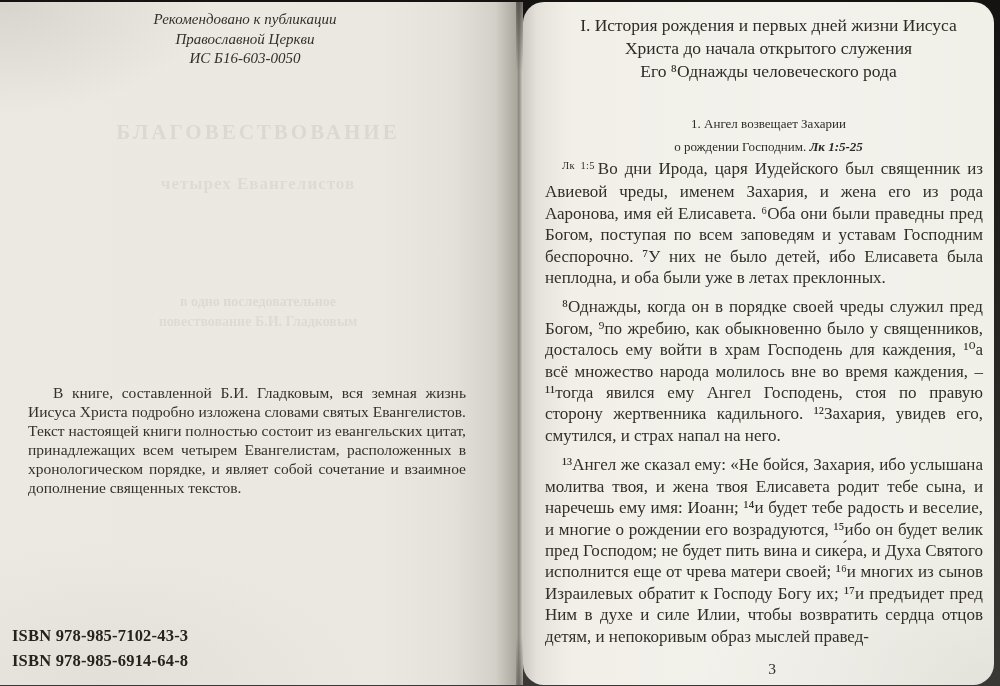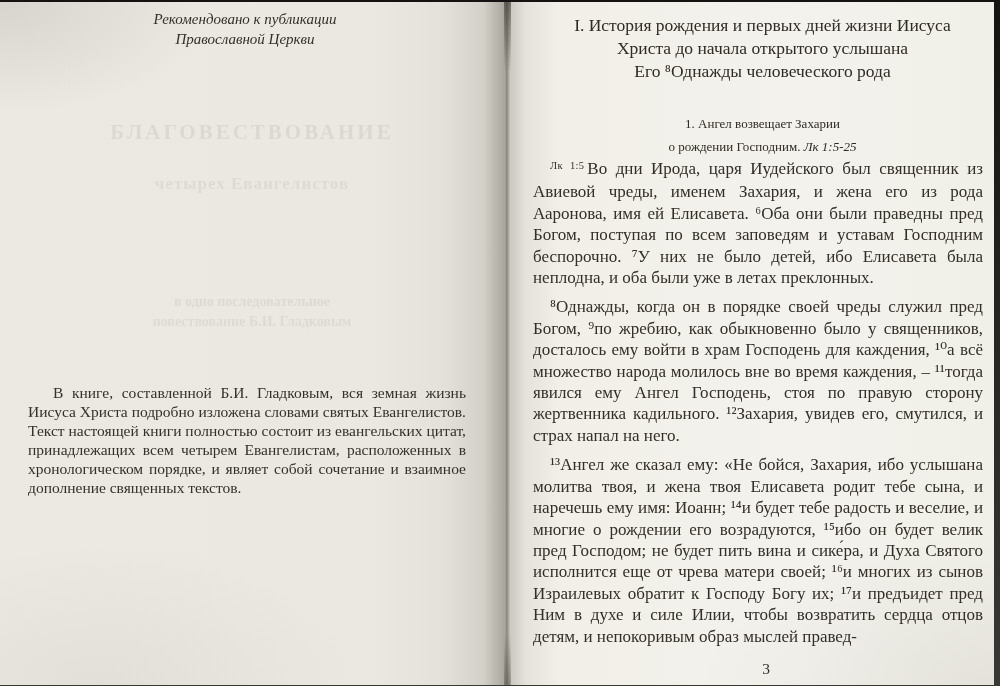--- a/index.html
+++ b/index.html
@@ -17,20 +17,21 @@
     display:flex;
   }
   
   .page-left{
     position:relative;
     width:504px;flex:0 0 504px;
     background:
       radial-gradient(ellipse 300px 160px at 0% 0%, rgba(110,104,94,.16), transparent 70%),
       radial-gradient(ellipse 380px 200px at 20% 100%, rgba(120,114,104,.08), transparent 70%),
       linear-gradient(to right,#ebe9e2 0%,#eae8e1 74%,#e3e1d9 88%,#d2d0c8 96%,#aaa79e 100%);
+    padding-left: 12px;
   }
   .pub-note{
     position:absolute;top:8px;left:30px;width:430px;
     text-align:center;font-style:italic;
     font-size:15px;line-height:19.5px;color:#332f29;
   }
   .ghost{position:absolute;left:0;width:100%;text-align:center;
     color:#878273;filter:blur(0.7px);font-weight:600;}
   .ghost.g0{top:118px;font-size:21px;letter-spacing:3px;opacity:.15;}
   .ghost.g1{top:172px;font-size:17px;letter-spacing:1px;opacity:.13;}
@@ -60,30 +61,31 @@
     content:"";position:absolute;bottom:0;left:0;right:0;height:50px;
     background:linear-gradient(to top,rgba(40,38,34,.35),transparent);
   }
   
   .page-right{
     position:relative;
     flex:1;
     background:
       radial-gradient(ellipse 420px 220px at 100% 100%, rgba(116,110,100,.10), transparent 70%),
       linear-gradient(to right,#cbc9c1 0%,#e4e2da 3%,#f1efe8 10%,#f3f2ec 60%,#f0efe8 100%);
+    border-radius: 21px;
   }
   .chapter-heading{
     position:absolute;top:12px;left:28px;right:8px;
     text-align:center;font-size:17.5px;line-height:23px;color:#2f2b25;
   }
   .section-heading{
     position:absolute;top:110px;left:28px;right:8px;
     text-align:center;font-size:13px;line-height:23px;color:#2f2b25;
   }
-  .scripture-ref{font-style:italic;}
+  .scripture-ref{font-style:italic;font-weight:bold;}
   .body-text{
     position:absolute;top:156px;left:22px;right:11px;
     font-size:17px;line-height:21.4px;text-align:justify;color:#322e28;
   }
   .body-text p{margin:0 0 8px 0;text-indent:17px;}
   .vref{
     font-size:10.5px;position:relative;top:-5px;
     margin-right:3px;letter-spacing:.3px;
   }
   .page-num{
@@ -95,40 +97,45 @@
 <body>
 
 <div class="photo">
   <div class="spread">
 
     <div class="page-left">
 
       <div class="pub-note">
         <div>Рекомендовано к публикации</div>
         <div>Православной Церкви</div>
+        <div>ИС Б16-603-0050</div>
       </div>
 
       <div class="ghost g0">БЛАГОВЕСТВОВАНИЕ</div>
       <div class="ghost g1">четырех Евангелистов</div>
       <div class="ghost g2">в одно последовательное</div>
       <div class="ghost g3">повествование Б.И. Гладковым</div>
 
       <div class="annotation">
         <p>В книге, составленной Б.И. Гладковым, вся земная жизнь Иисуса Христа подробно изложена словами святых Евангелистов. Текст настоящей книги полностью состоит из евангельских цитат, принадлежащих всем четырем Евангелистам, расположенных в хронологическом порядке, и являет собой сочетание и взаимное дополнение священных текстов.</p>
       </div>
 
+      <div class="isbn">
+        <div>ISBN 978-985-7102-43-3</div>
+        <div>ISBN 978-985-6914-64-8</div>
+      </div>
     </div>
 
     <div class="gutter"></div>
 
     <div class="page-right">
 
       <div class="chapter-heading">
         <div>I. История рождения и первых дней жизни Иисуса</div>
-        <div>Христа до начала открытого услышана</div>
+        <div>Христа до начала открытого служения</div>
         <div>Его ⁸Однажды человеческого рода</div>
       </div>
 
       <div class="section-heading">
         <div>1. Ангел возвещает Захарии</div>
         <div>
           <span>о рождении Господним. </span><span class="scripture-ref">Лк 1:5-25</span>
         </div>
       </div>
 

